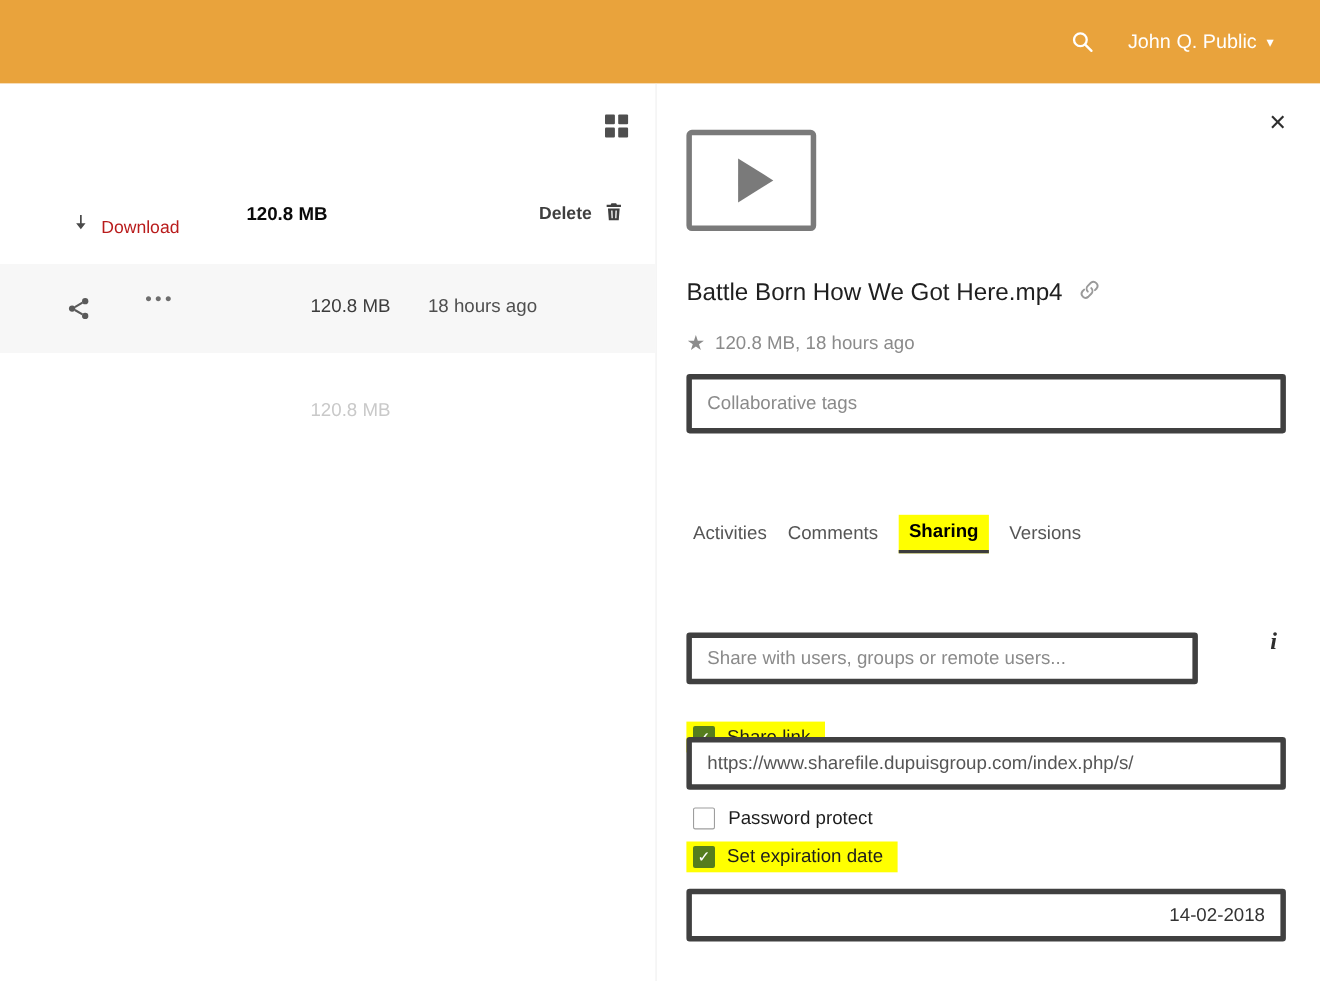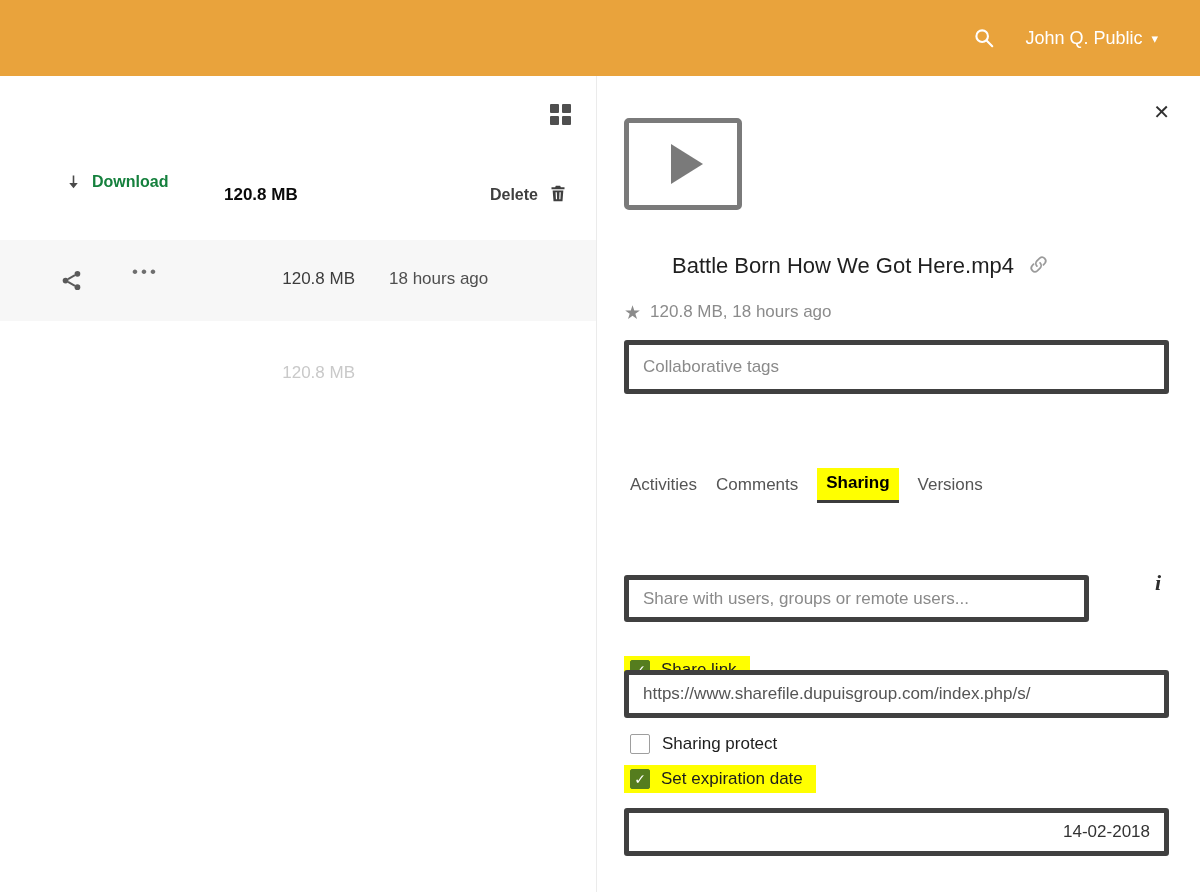--- a/index.html
+++ b/index.html
@@ -29,22 +29,22 @@
   .details-panel{position:relative;flex:1;background:#fff;}
   
   .grid-toggle{
     position:absolute;top:28px;right:25px;
     display:inline-grid;grid-template-columns:9px 9px;gap:3px;cursor:pointer;
   }
   .grid-toggle i{width:9px;height:9px;background:#4f4f4f;border-radius:1px;}
   .toolbar{position:absolute;top:97px;left:0;width:100%;height:44px;}
   .dl-btn{
     position:absolute;left:64px;top:0;height:44px;
-    display:flex;align-items:flex-start;gap:9px;cursor:pointer;
-    color:#15803d;font-size:16px;font-weight:700;
+    display:flex;align-items:flex-end;gap:9px;cursor:pointer;
+    color:#b91c1c;font-size:16px;font-weight:400;
   }
   .size-total{
     position:absolute;left:224px;top:0;height:44px;display:flex;align-items:center;
     font-size:17px;font-weight:700;color:#0a0a0a;
   }
   .del-btn{
     position:absolute;right:28px;top:0;height:44px;
     display:flex;align-items:center;gap:10px;cursor:pointer;
     color:#3f3f3f;font-size:16px;font-weight:700;
   }
@@ -71,21 +71,21 @@
     display:flex;align-items:center;justify-content:center;
   }
   .thumb .play{
     width:0;height:0;margin-left:8px;
     border-left:32px solid #7a7a7a;border-top:20px solid transparent;border-bottom:20px solid transparent;
   }
   .title-row{
     position:absolute;top:177px;left:27px;right:30px;
     display:flex;align-items:center;gap:14px;
   }
-  .file-title{font-size:22px;color:#1f1f1f;white-space:nowrap;margin-left:48px;}
+  .file-title{font-size:22px;color:#1f1f1f;white-space:nowrap;}
   .meta-row{
     position:absolute;top:226px;left:27px;
     display:flex;align-items:center;gap:9px;color:#8b8b8b;font-size:17px;
   }
   .star{font-size:19px;color:#8b8b8b;cursor:pointer;line-height:1;}
   .txt-input{
     display:block;border:5px solid #404040;border-radius:3px;background:#fff;
     font-family:inherit;font-size:17px;color:#444;padding:0 14px;outline:none;width:100%;
   }
   .txt-input::placeholder{color:#8a8a8a;opacity:1;}
@@ -234,21 +234,21 @@
         <span class="cb checked"></span>
         <span class="cb-label">Share link</span>
       </span>
     </div>
 
     <input class="txt-input url-input" type="text" value="https://www.sharefile.dupuisgroup.com/index.php/s/" style="">
 
     <div class="check-row row-password">
       <span class="plain-row">
         <span class="cb"></span>
-        <span class="cb-label">Sharing protect</span>
+        <span class="cb-label">Password protect</span>
       </span>
     </div>
 
     <div class="check-row row-expiration">
       <span class="hl">
         <span class="cb checked"></span>
         <span class="cb-label">Set expiration date</span>
       </span>
     </div>
 

